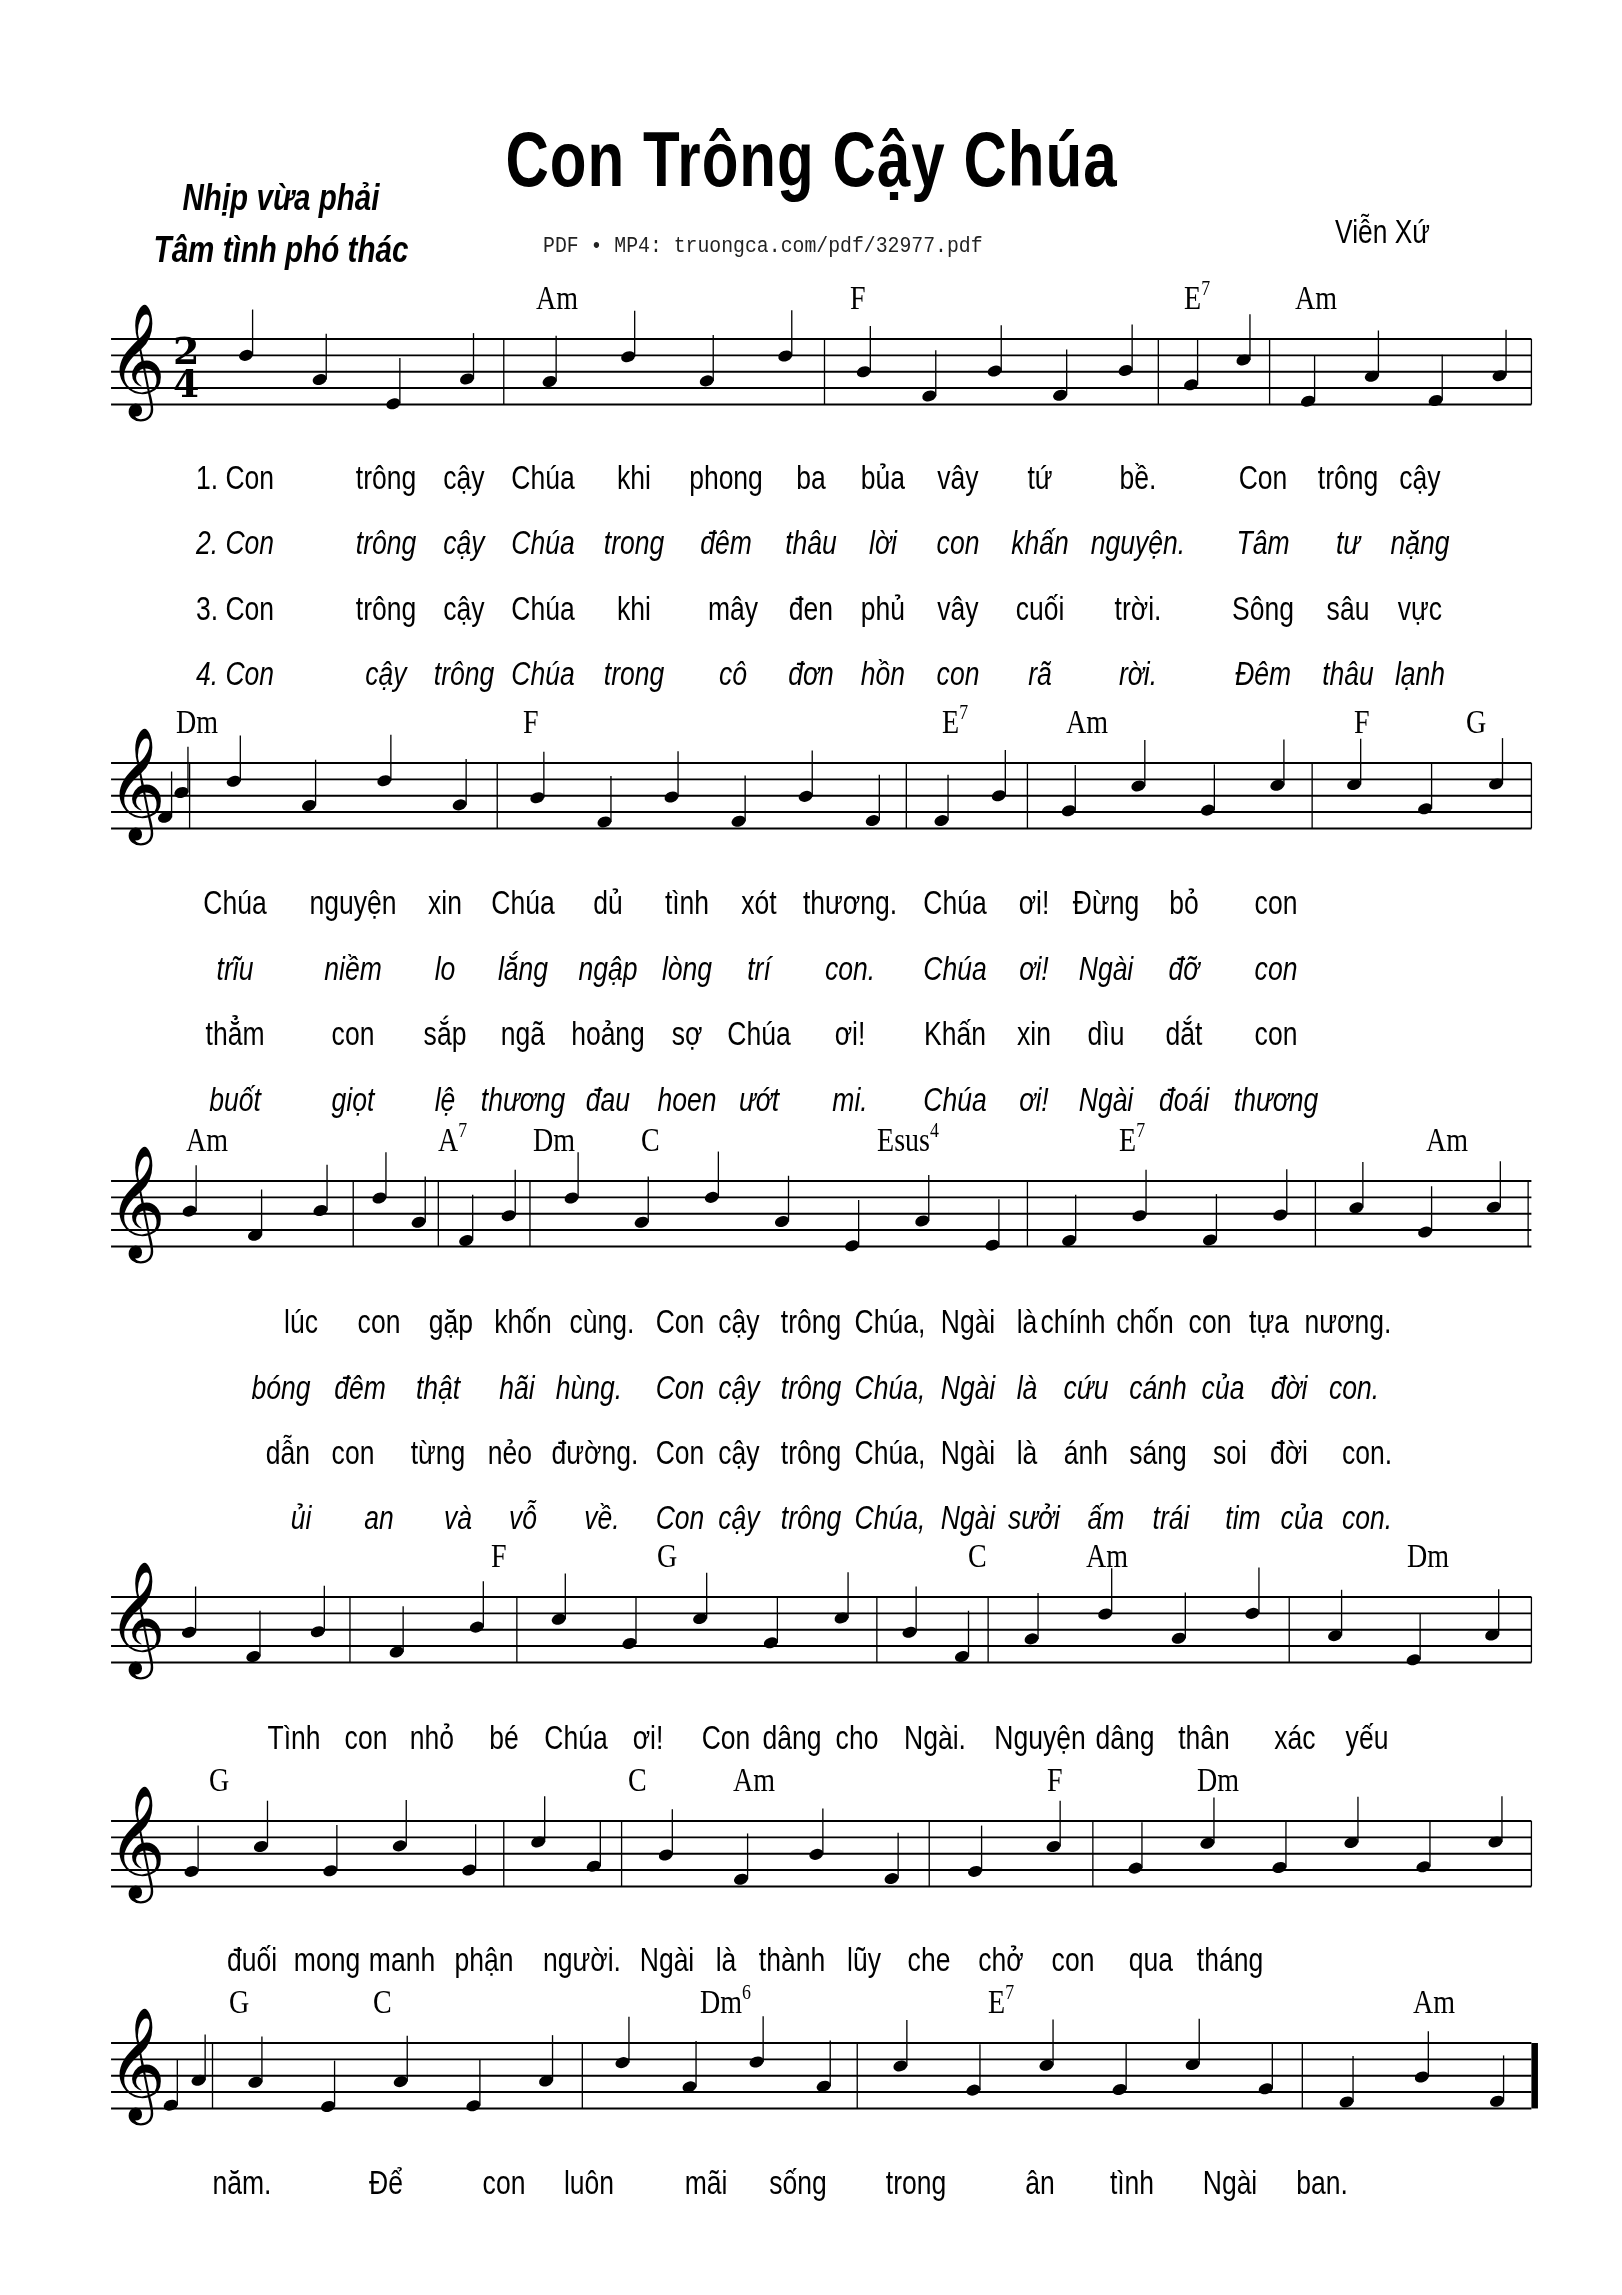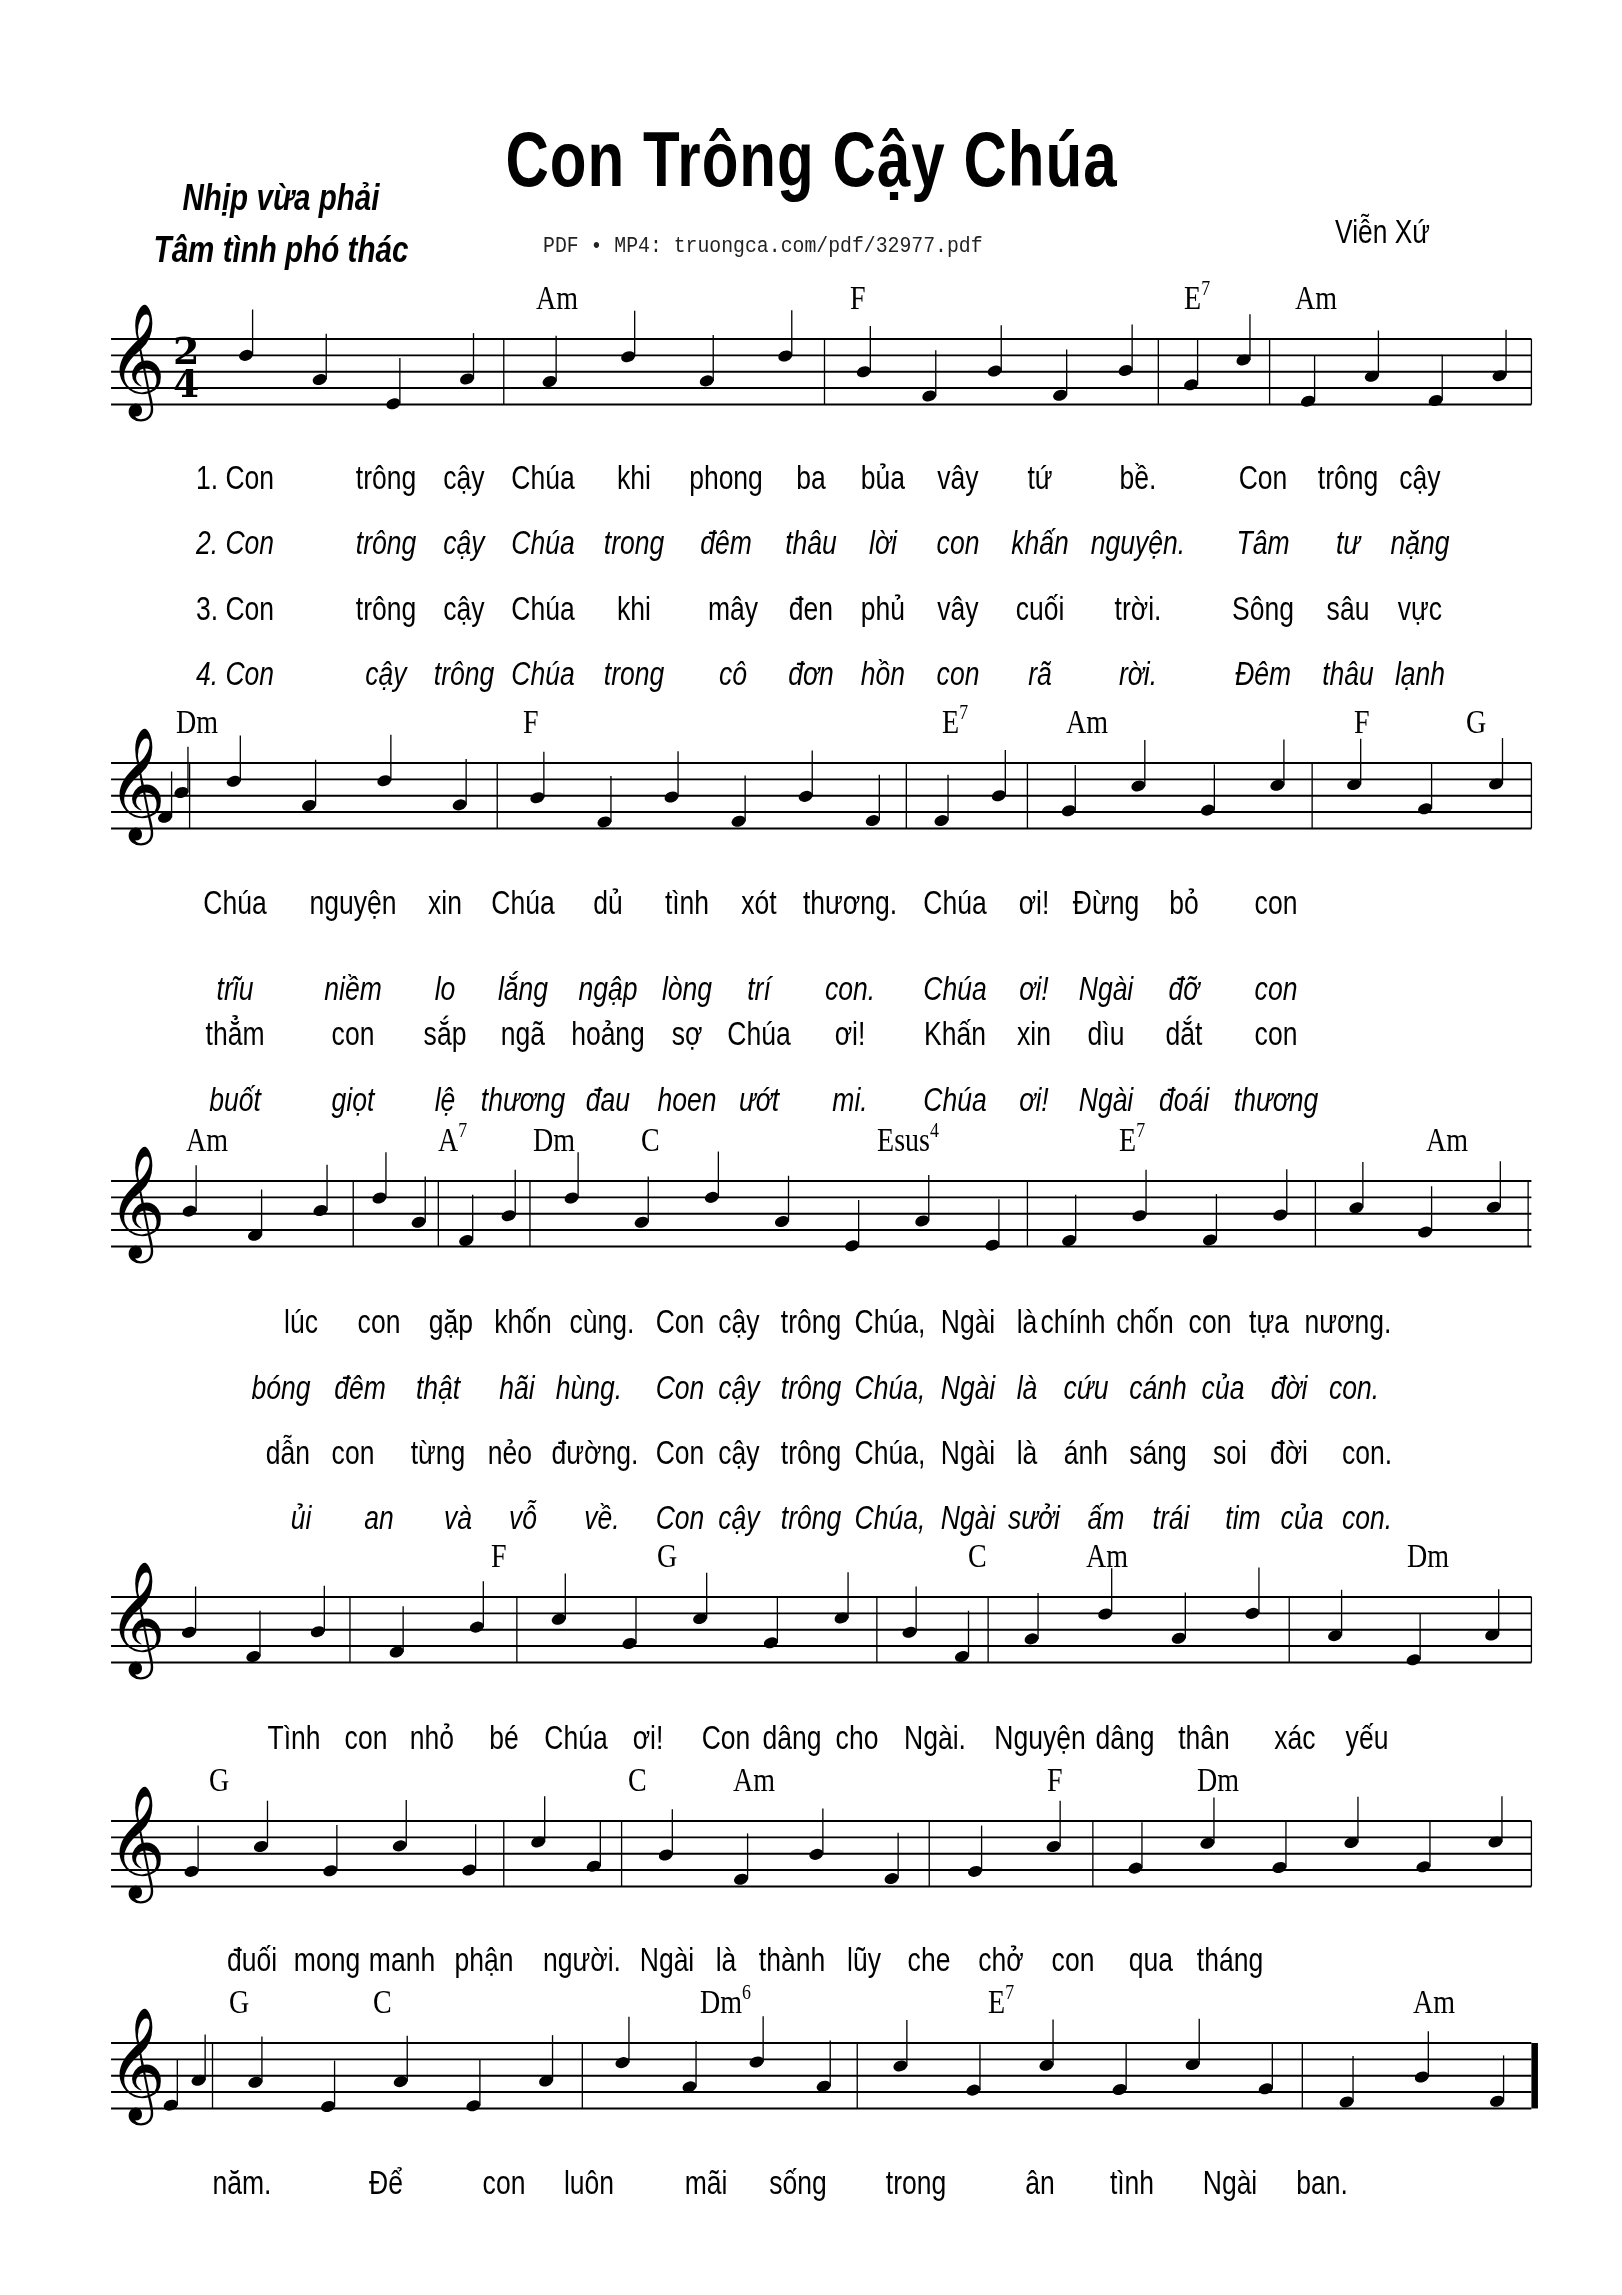--- a/index.html
+++ b/index.html
@@ -233,21 +233,21 @@
         <span class="lyric" style="left: 497px;">dủ</span>
         <span class="lyric" style="left: 576px;">tình</span>
         <span class="lyric" style="left: 648px;">xót</span>
         <span class="lyric" style="left: 739px;">thương.</span>
         <span class="lyric" style="left: 844px;">Chúa</span>
         <span class="lyric" style="left: 923px;">ơi!</span>
         <span class="lyric" style="left: 995px;">Đừng</span>
         <span class="lyric" style="left: 1073px;">bỏ</span>
         <span class="lyric" style="left: 1165px;">con</span>
       </div>
-      <div class="lyric-row" style="top: 949px; margin-top: 20px;">
+      <div class="lyric-row" style="top: 949px;">
         <span class="lyric it" style="left: 124px;">trĩu</span>
         <span class="lyric it" style="left: 242px;">niềm</span>
         <span class="lyric it" style="left: 334px;">lo</span>
         <span class="lyric it" style="left: 412px;">lắng</span>
         <span class="lyric it" style="left: 497px;">ngập</span>
         <span class="lyric it" style="left: 576px;">lòng</span>
         <span class="lyric it" style="left: 648px;">trí</span>
         <span class="lyric it" style="left: 739px;">con.</span>
         <span class="lyric it" style="left: 844px;">Chúa</span>
         <span class="lyric it" style="left: 923px;">ơi!</span>

